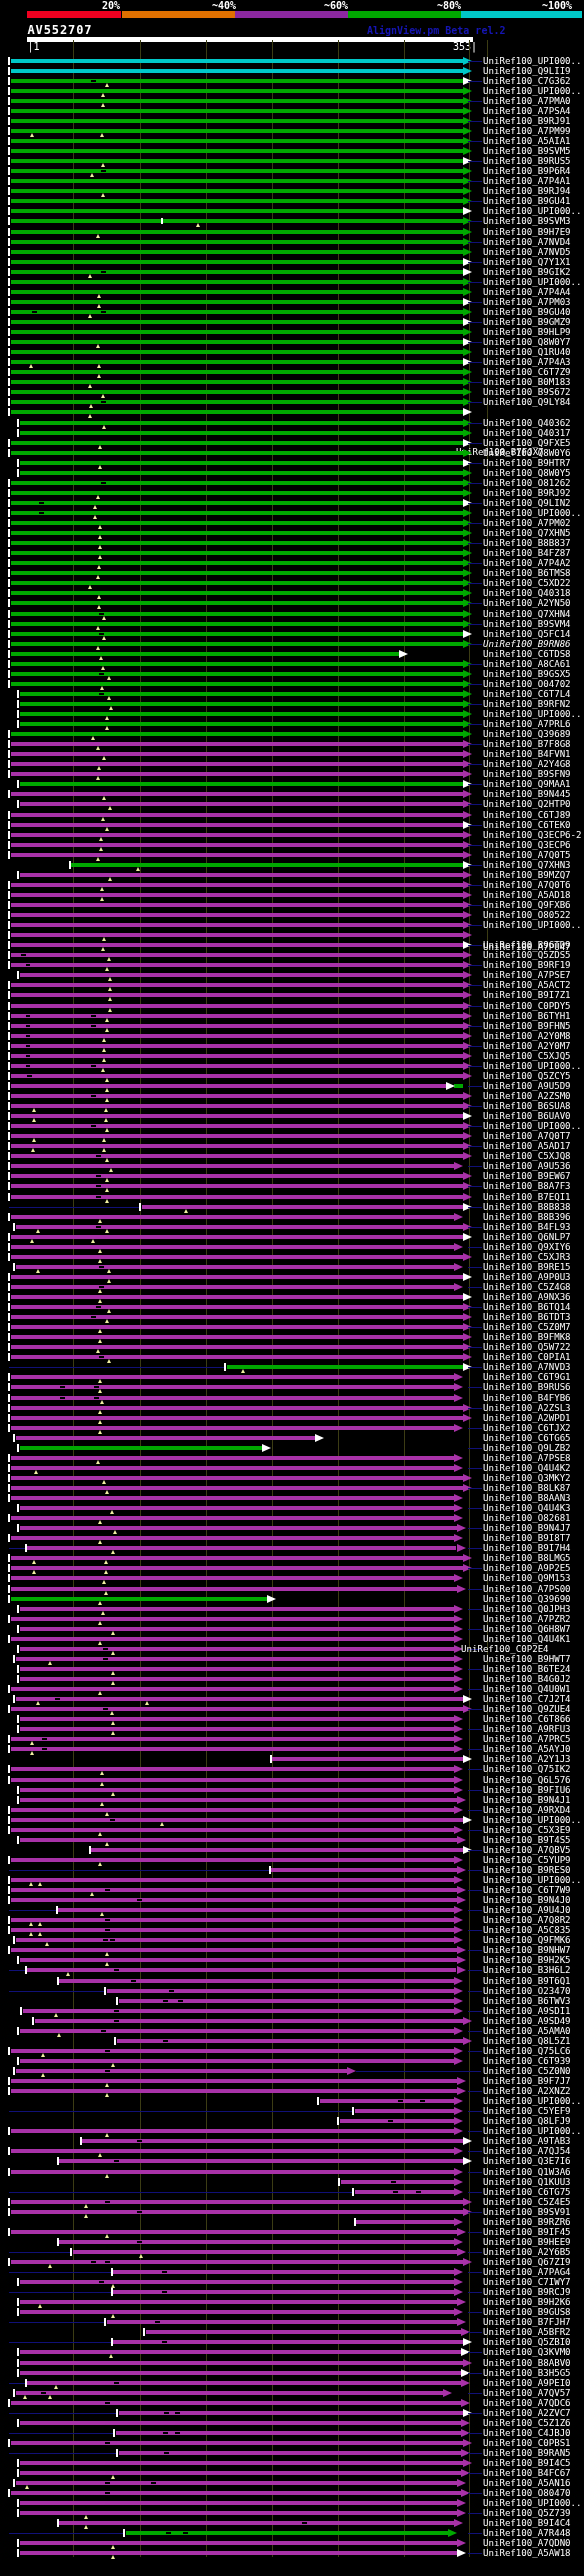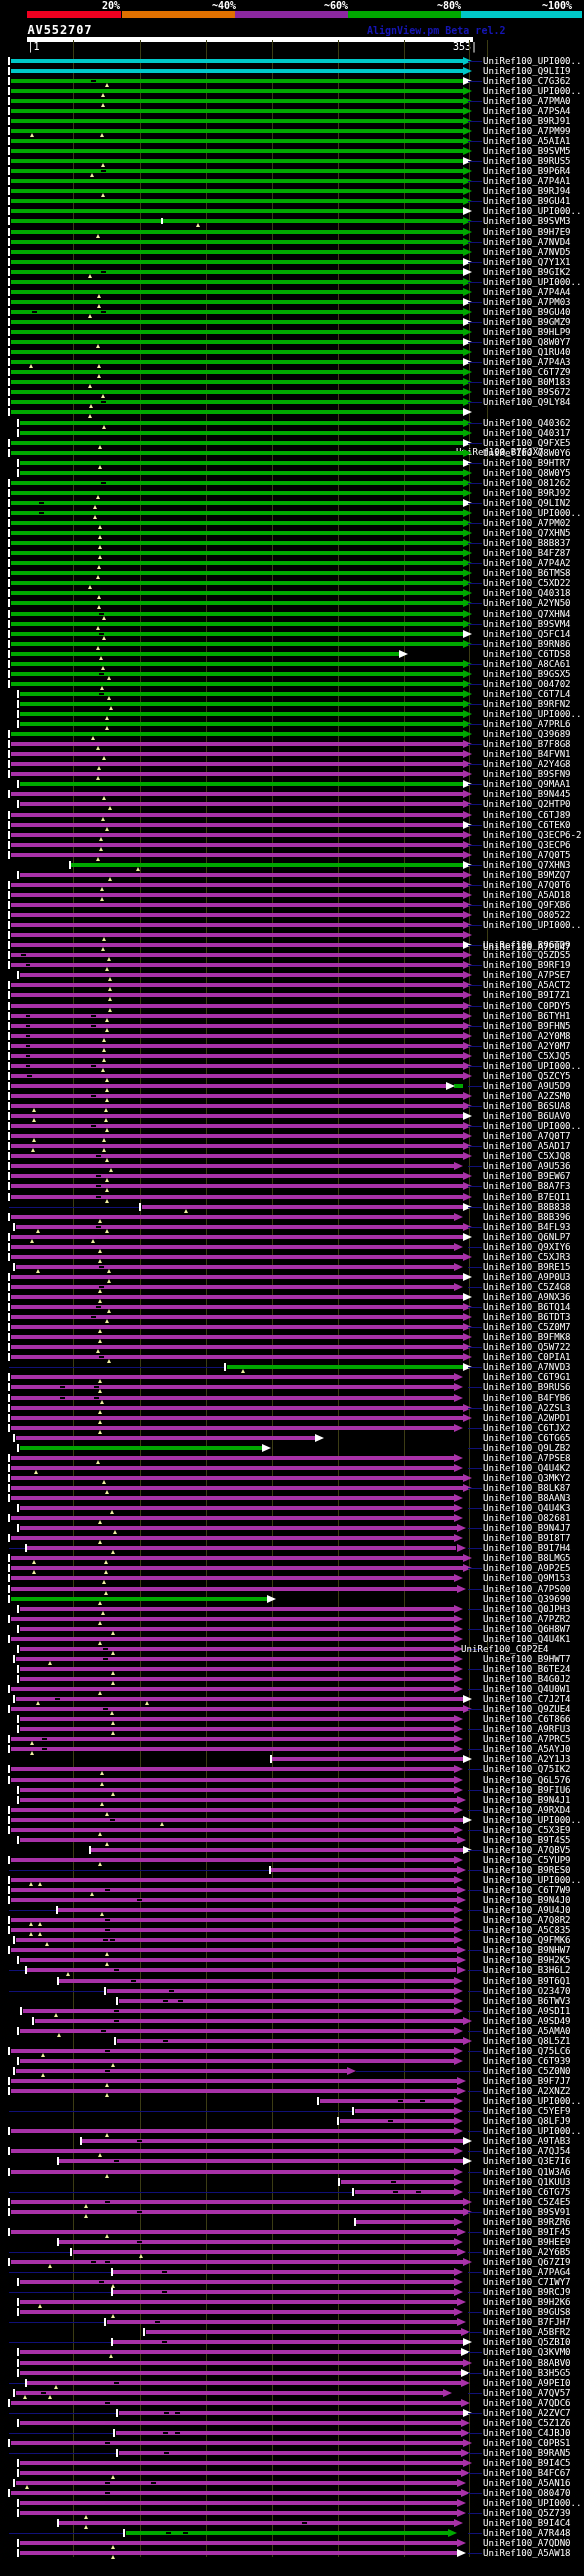--- a/index.html
+++ b/index.html
@@ -486,21 +486,21 @@
         <div class="row-label" style="top: -0.9px; left: 483px;">UniRef100_B9SVM4</div>
       </div>
       <div style="position: absolute; left: 0px; top: 630px; width: 585px; height: 10px;">
         <div class="tick" style="left: 8.2px; top: 0px;"></div>
         <div class="bar" style="left: 11px; top: 1.8px; width: 452px; background: rgb(0, 168, 0);"></div>
         <div class="dash" style="left: 99px; top: 2.7px;"></div>
         <div class="arrow" style="left: 463px; top: 0px; border-left: 9.1px solid rgb(255, 255, 255);"></div>
         <div class="tri" style="left: 102px; top: 6.4px;"></div>
         <div class="row-label" style="top: -0.9px; left: 483px;">UniRef100_Q5FC14</div>
       </div>
-      <div style="position: absolute; left: 0px; top: 640px; width: 585px; height: 10px;">
+      <div style="position: absolute; left: 0px; top: 640px; width: 585px; height: 10px; font-style: italic;">
         <div class="tick" style="left: 8.2px; top: 0px;"></div>
         <div class="bar" style="left: 11px; top: 1.8px; width: 452px; background: rgb(0, 168, 0);"></div>
         <div class="arrow" style="left: 463px; top: 0px; border-left: 9.1px solid rgb(0, 168, 0);"></div>
         <div class="tail" style="left: 468px; top: 3.7px; width: 13.7px;"></div>
         <div class="tri" style="left: 96px; top: 6.4px;"></div>
         <div class="row-label" style="top: -0.9px; left: 483px;">UniRef100_B9RN86</div>
       </div>
       <div style="position: absolute; left: 0px; top: 650px; width: 585px; height: 10px;">
         <div class="tick" style="left: 8.2px; top: 0px;"></div>
         <div class="bar" style="left: 11px; top: 1.8px; width: 388px; background: rgb(0, 168, 0);"></div>

